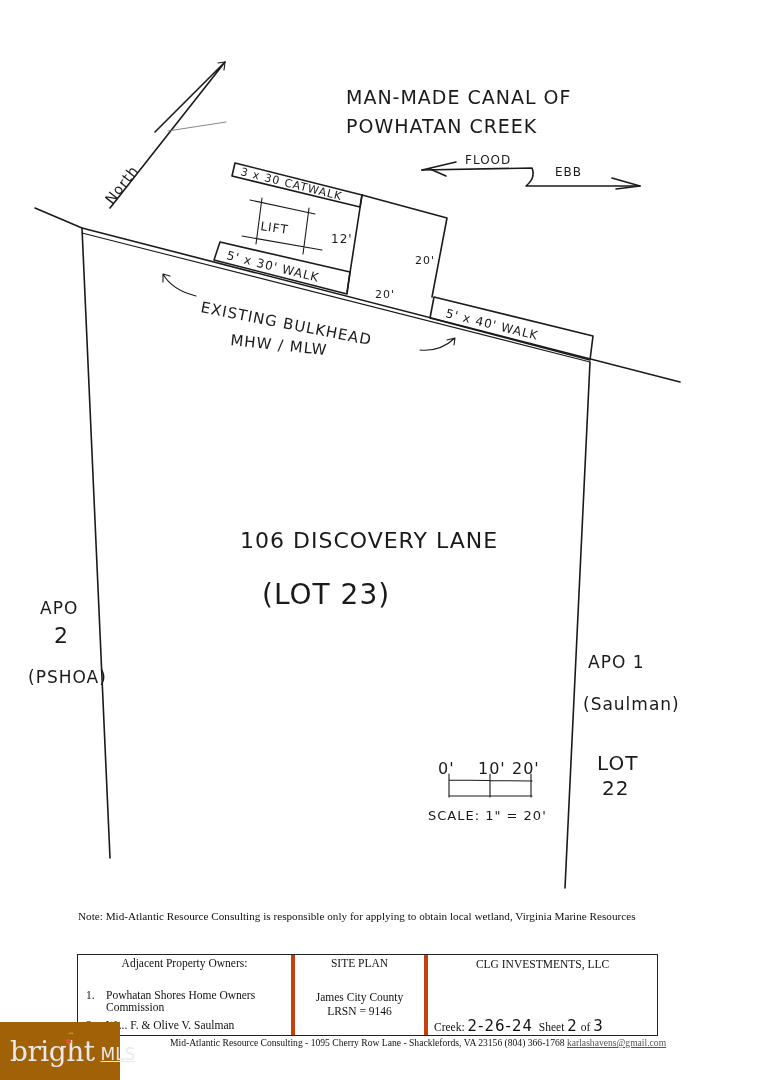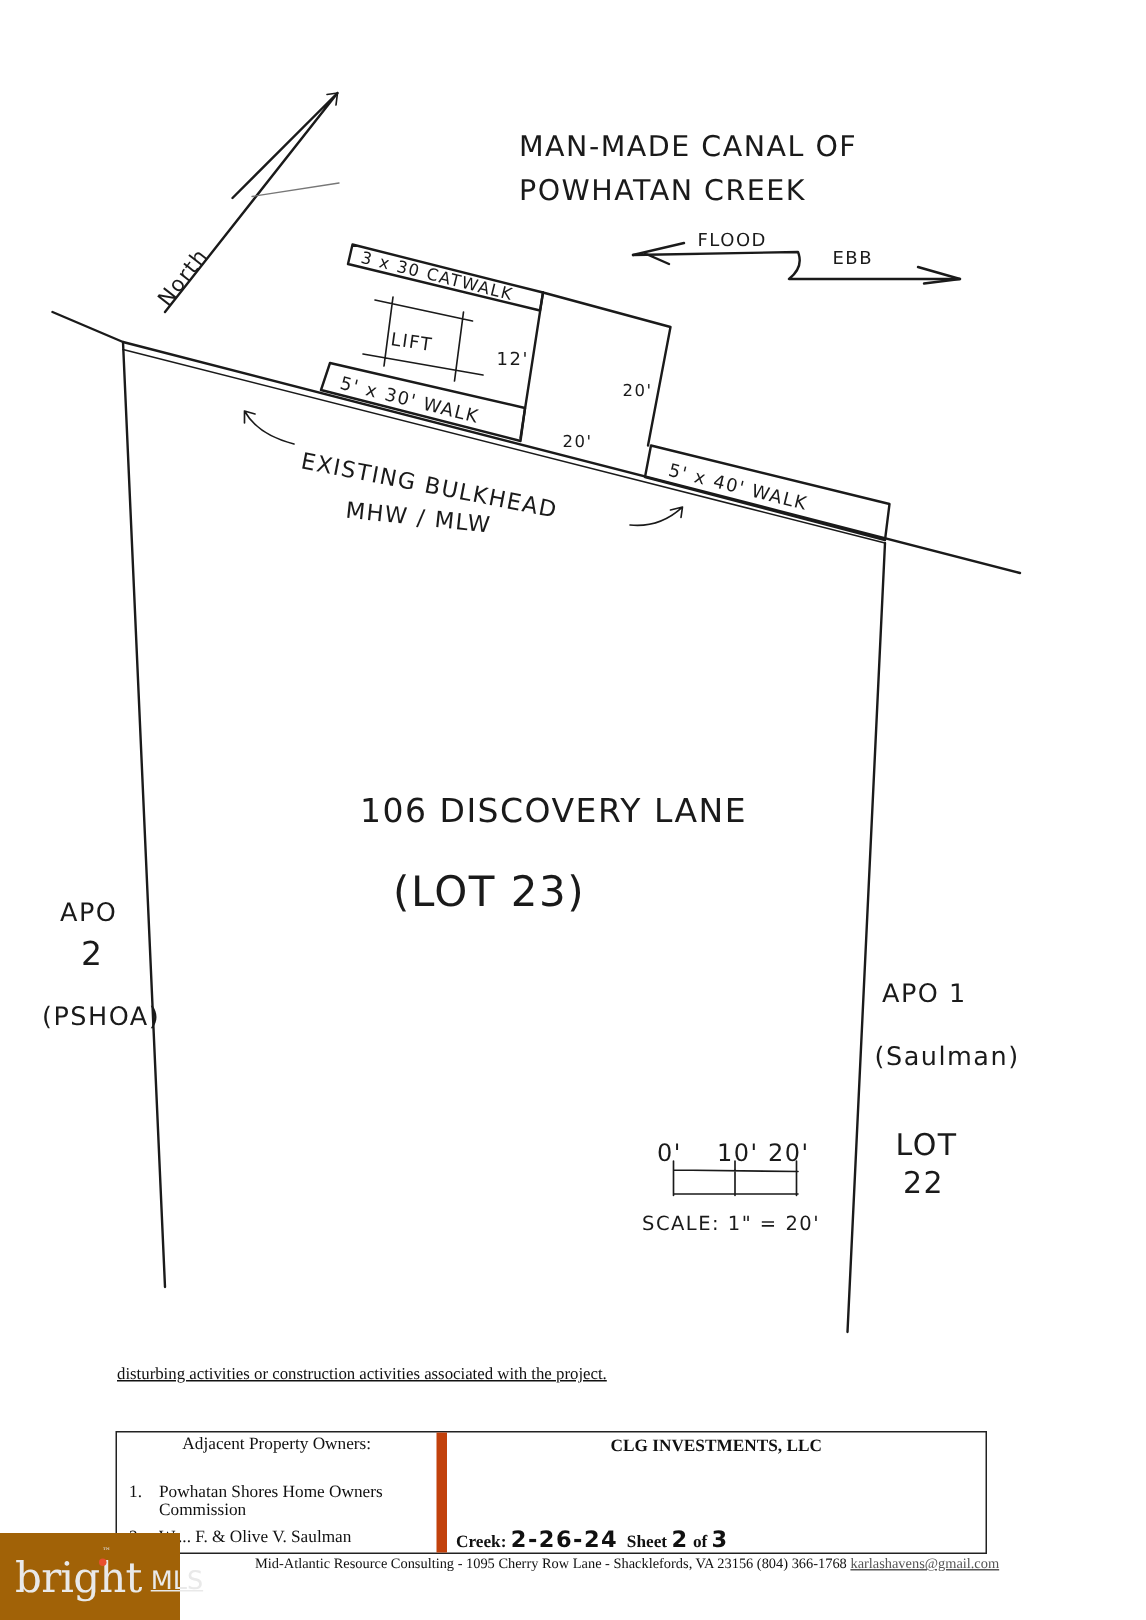--- a/index.html
+++ b/index.html
@@ -7,25 +7,25 @@
     #drawing { position: absolute; left: 0; top: 0; width: 764px; height: 900px; }
     .hand { font-family: "DejaVu Sans", sans-serif; fill: #1a1a1a; letter-spacing: 1px; }
     .stroke { stroke: #1a1a1a; fill: none; stroke-width: 1.6; stroke-linecap: round; stroke-linejoin: round; }
     .thin { stroke-width: 1.1; }
     .faint { stroke: #777; stroke-width: 0.9; }
 
     .note { position: absolute; left: 78px; top: 909px; width: 600px; font-size: 11.2px; line-height: 14px; }
     .note span { display: block; }
 
     .titleblock { position: absolute; left: 77px; top: 954px; width: 579px; height: 80px; border: 1px solid #222; display: flex; font-size: 11.5px; }
-    .tb-col { border-right: 7px solid #c2410c; position: relative; }
+    .tb-col { border-right: 4px solid #c2410c; position: relative; }
     .tb-col:last-child { border-right: none; }
     .tb-owners { width: 213px; }
     .tb-site { width: 129px; text-align: center; }
-    .tb-client { flex: 1; text-align: center; font-weight: bold; }
+    .tb-client { flex: 1; text-align: center; }
     .tb-owners .hdr { text-align: center; margin-top: 2px; }
     .owner { position: absolute; left: 28px; }
     .owner .num { position: absolute; left: -20px; }
     .tb-site .hdr { margin-top: 2px; }
     .tb-site .sub { margin-top: 21px; line-height: 14px; }
     .tb-client .line { line-height: 15px; }
     .tb-client .line:first-child { margin-top: 2px; }
     .dateline { position: absolute; left: 6px; bottom: 0px; font-size: 11.5px; white-space: nowrap; }
     .dateline .hw { font-family: "DejaVu Sans", sans-serif; font-size: 15px; letter-spacing: 1px; }
     .footer { position: absolute; left: 170px; top: 1037px; font-size: 9.6px; white-space: nowrap; }
@@ -112,34 +112,41 @@
   <g>
     <path class="stroke thin" d="M449 780 L532 781 M449 796 L532 796 M449 774 L449 797 M490 774 L490 797 M531 774 L531 797"></path>
   </g>
   <text class="hand" x="438" y="774" font-size="16">0'</text>
   <text class="hand" x="478" y="774" font-size="16">10'</text>
   <text class="hand" x="512" y="774" font-size="16">20'</text>
   <text class="hand" x="428" y="820" font-size="13">SCALE: 1" = 20'</text>
 </svg>
 
 <div class="note">
-  <span style="text-decoration: underline;">disturbing activities or construction activities associated with the project.</span>
+  <span>Note:  Mid-Atlantic Resource Consulting is responsible only for applying to obtain local wetland, Virginia Marine Resources</span>
 </div>
 
 <div class="titleblock">
   <div class="tb-col tb-owners">
     <div class="hdr">Adjacent Property Owners:</div>
     <div class="owner" style="top:34px;">
       <span class="num">1.</span>
       <div>Powhatan Shores Home Owners</div>
       <div>Commission</div>
     </div>
     <div class="owner" style="top:64px;">
       <span class="num">2.</span>
       <div>W.... F. &amp; Olive V. Saulman</div>
+    </div>
+  </div>
+  <div class="tb-col tb-site">
+    <div class="hdr">SITE  PLAN</div>
+    <div class="sub">
+      <div>James City County</div>
+      <div>LRSN = 9146</div>
     </div>
   </div>
   <div class="tb-col tb-client">
     <div class="line">CLG INVESTMENTS, LLC</div>
     <div class="dateline">
       <span>Creek:</span>
       <span class="hw">2-26-24</span>
       &nbsp;<span>Sheet</span>
       <span class="hw">2</span>
       <span>of</span>

